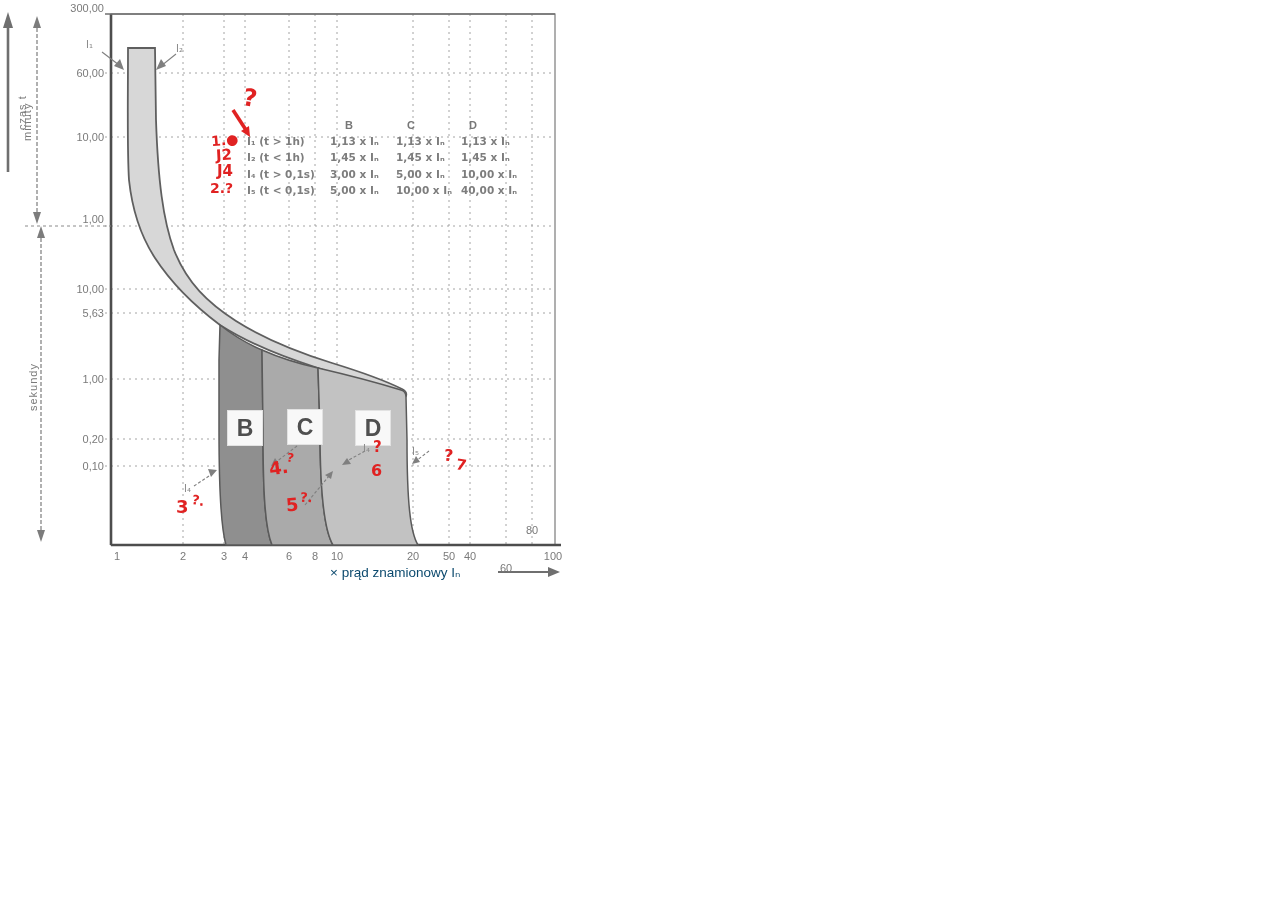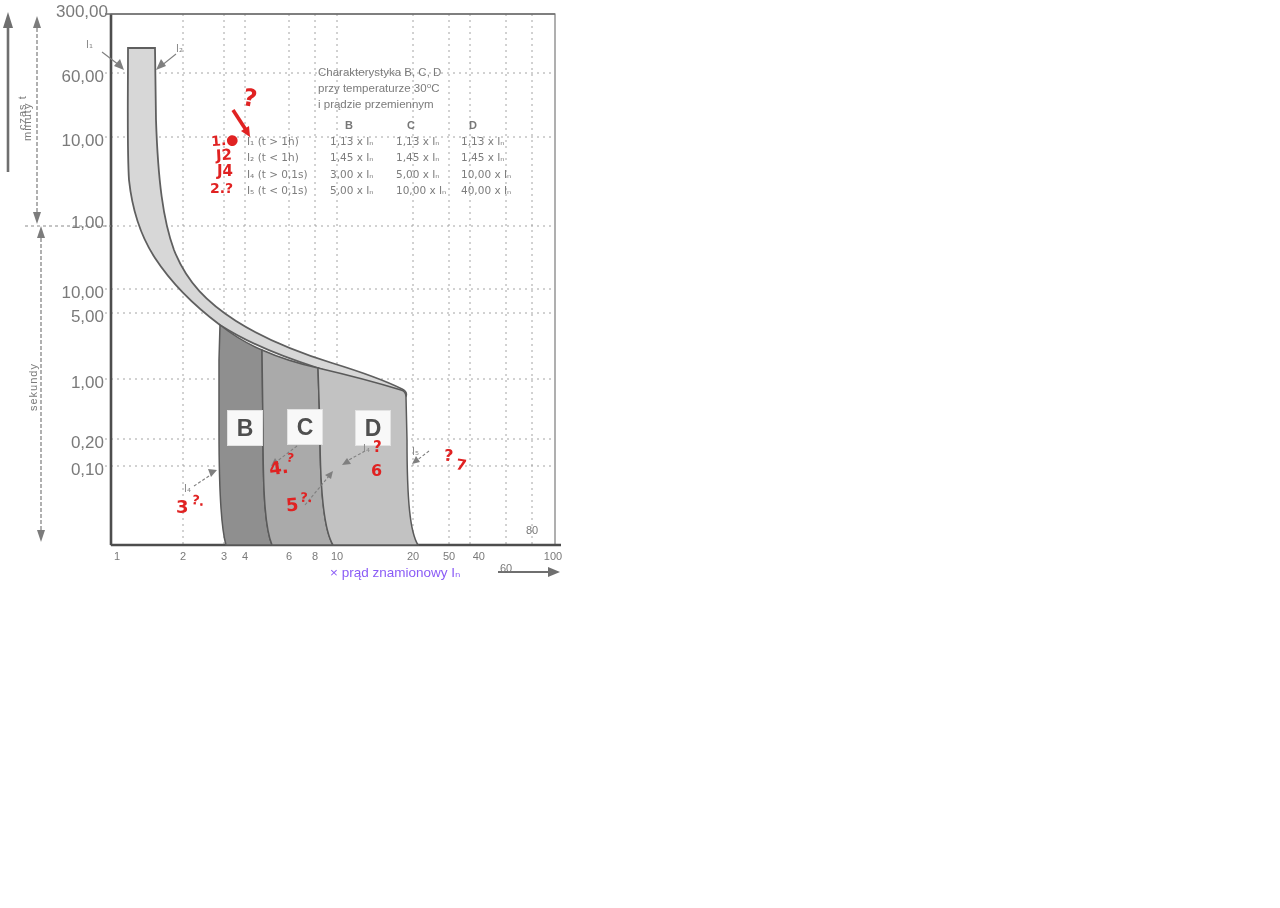--- a/index.html
+++ b/index.html
@@ -1,36 +1,36 @@
 <!DOCTYPE html>
 <html><head>
 <meta charset="utf-8">
 <style>
   html,body{margin:0;padding:0;background:#ffffff;}
   body{width:1280px;height:908px;position:relative;overflow:hidden;
        font-family:"Liberation Sans","DejaVu Sans",sans-serif;}
   #figure{position:absolute;left:0;top:0;width:620px;height:620px;background:#ffffff;}
   #plot-svg{position:absolute;left:0;top:0;}
   .lbl{position:absolute;color:#7a7a7a;white-space:nowrap;}
-  .ytick{width:48px;text-align:right;font-size:17px;}
+  .ytick{width:48px;text-align:right;font-size:11px;}
   .xtick{width:30px;text-align:center;font-size:11px;}
   .rot{transform:rotate(-90deg);transform-origin:center center;font-size:11px;letter-spacing:1px;}
   .arrlab{font-size:10px;color:#8a8a8a;font-family:"DejaVu Sans",sans-serif;}
   .bandbox{position:absolute;width:34px;height:34px;background:#f8f8f8;
            display:flex;align-items:center;justify-content:center;
            font-size:23px;font-weight:bold;color:#4f4f4f;border:1px solid #e2e2e2;}
   .tbl-title{position:absolute;left:318px;top:64px;font-size:11.5px;line-height:16px;color:#7b7b7b;}
   .tbl-head{position:absolute;top:119px;font-size:11px;font-weight:bold;color:#777;}
   #tbl-rows{position:absolute;left:247px;top:135px;display:grid;
             grid-template-columns:83px 66px 65px 70px;grid-auto-rows:16.4px;
             font-size:10.5px;color:#7d7d7d;font-family:"DejaVu Sans",sans-serif;}
-  #tbl-rows div{white-space:nowrap;}
+  #tbl-rows div{white-space:nowrap;font-weight:bold;}
   .ann{position:absolute;color:#e02222;font-weight:bold;
        font-family:"DejaVu Sans",sans-serif;line-height:1;}
-  .xaxis-title{position:absolute;left:330px;top:564px;font-size:13.5px;color:#8b5cf6;}
+  .xaxis-title{position:absolute;left:330px;top:564px;font-size:13.5px;color:#0c4a6e;}
 </style>
 </head>
 <body>
 
 <div id="figure">
 
   <svg id="plot-svg" width="620" height="620" viewBox="0 0 620 620">
 
     <g id="grid">
         <line x1="183" y1="14" x2="183" y2="545" stroke="#9a9a9a" stroke-width="0.9" stroke-dasharray="2,4"></line>
@@ -128,50 +128,45 @@
       <polygon points="560,572 548,567 548,577" fill="#6f6f6f"></polygon>
     </g>
   </svg>
 
   <div id="ticks">
       <div class="lbl ytick" style="left: 56px; top: 2px;">300,00</div>
       <div class="lbl ytick" style="left: 56px; top: 67px;">60,00</div>
       <div class="lbl ytick" style="left: 56px; top: 131px;">10,00</div>
       <div class="lbl ytick" style="left: 56px; top: 213px;">1,00</div>
       <div class="lbl ytick" style="left: 56px; top: 283px;">10,00</div>
-      <div class="lbl ytick" style="left: 56px; top: 307px;">5,00</div>
+      <div class="lbl ytick" style="left: 56px; top: 307px;">5,63</div>
       <div class="lbl ytick" style="left: 56px; top: 373px;">1,00</div>
       <div class="lbl ytick" style="left: 56px; top: 433px;">0,20</div>
       <div class="lbl ytick" style="left: 56px; top: 460px;">0,10</div>
       <div class="lbl xtick" style="left: 102px; top: 550px;">1</div>
       <div class="lbl xtick" style="left: 168px; top: 550px;">2</div>
       <div class="lbl xtick" style="left: 209px; top: 550px;">3</div>
       <div class="lbl xtick" style="left: 230px; top: 550px;">4</div>
       <div class="lbl xtick" style="left: 274px; top: 550px;">6</div>
       <div class="lbl xtick" style="left: 300px; top: 550px;">8</div>
       <div class="lbl xtick" style="left: 322px; top: 550px;">10</div>
       <div class="lbl xtick" style="left: 398px; top: 550px;">20</div>
       <div class="lbl xtick" style="left: 434px; top: 550px;">50</div>
-      <div class="lbl xtick" style="left: 455px; top: 550px; text-align: right;">40</div>
+      <div class="lbl xtick" style="left: 455px; top: 550px;">40</div>
       <div class="lbl xtick" style="left: 491px; top: 550px; margin-top: 12px;">60</div>
       <div class="lbl xtick" style="left: 517px; top: 524px;">80</div>
       <div class="lbl xtick" style="left: 538px; top: 550px;">100</div>
     </div>
 
   <div class="lbl rot" style="left:-8px;top:94px;width:60px;">czas  t</div>
   <div class="lbl rot" style="left:4px;top:112px;width:46px;">minuty</div>
   <div class="lbl rot" style="left:6px;top:378px;width:54px;">sekundy</div>
 
   <div class="xaxis-title">× prąd znamionowy Iₙ</div>
 
-  <div class="tbl-title">
-    <div>Charakterystyka  B, C, D</div>
-    <div>przy temperaturze 30⁰C</div>
-    <div>i prądzie przemiennym</div>
-  </div>
   <div class="tbl-head" style="left:345px;">B</div>
   <div class="tbl-head" style="left:407px;">C</div>
   <div class="tbl-head" style="left:469px;">D</div>
 
   <div id="tbl-rows">
     <div>I₁ (t &gt; 1h)</div>
     <div>1,13 x Iₙ</div>
     <div>1,13 x Iₙ</div>
     <div>1,13 x Iₙ</div>
     <div>I₂ (t &lt; 1h)</div>

